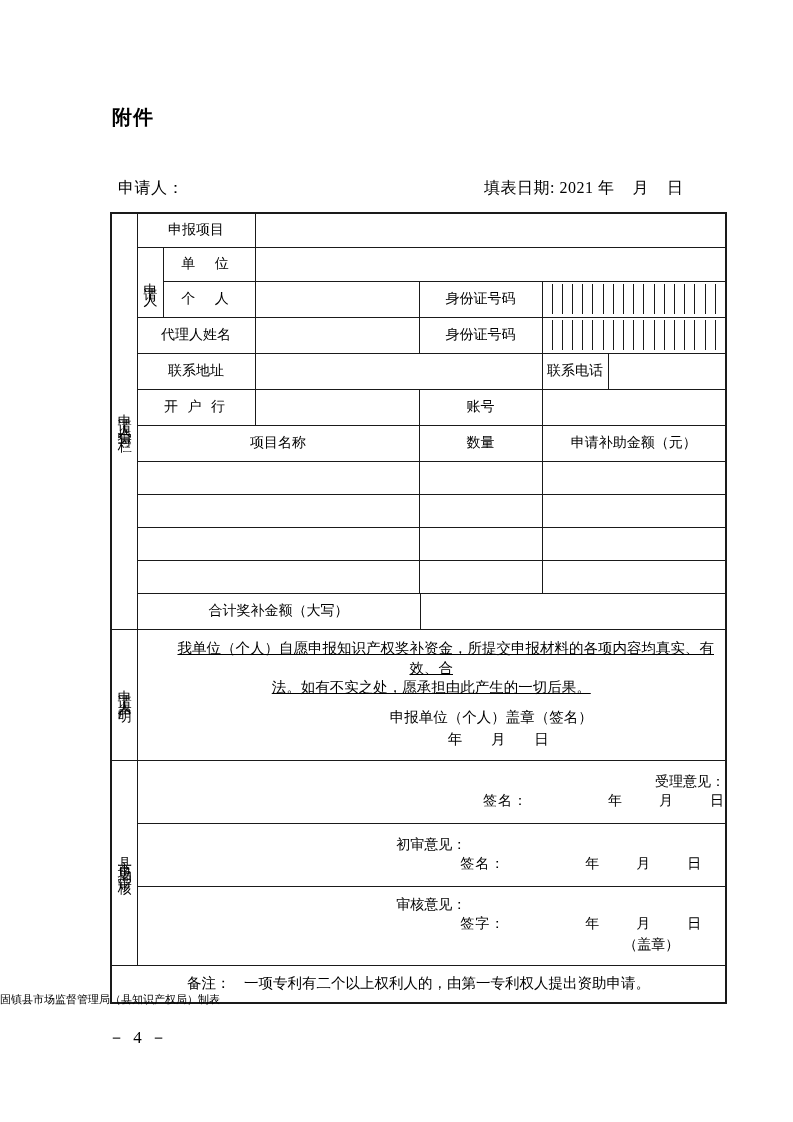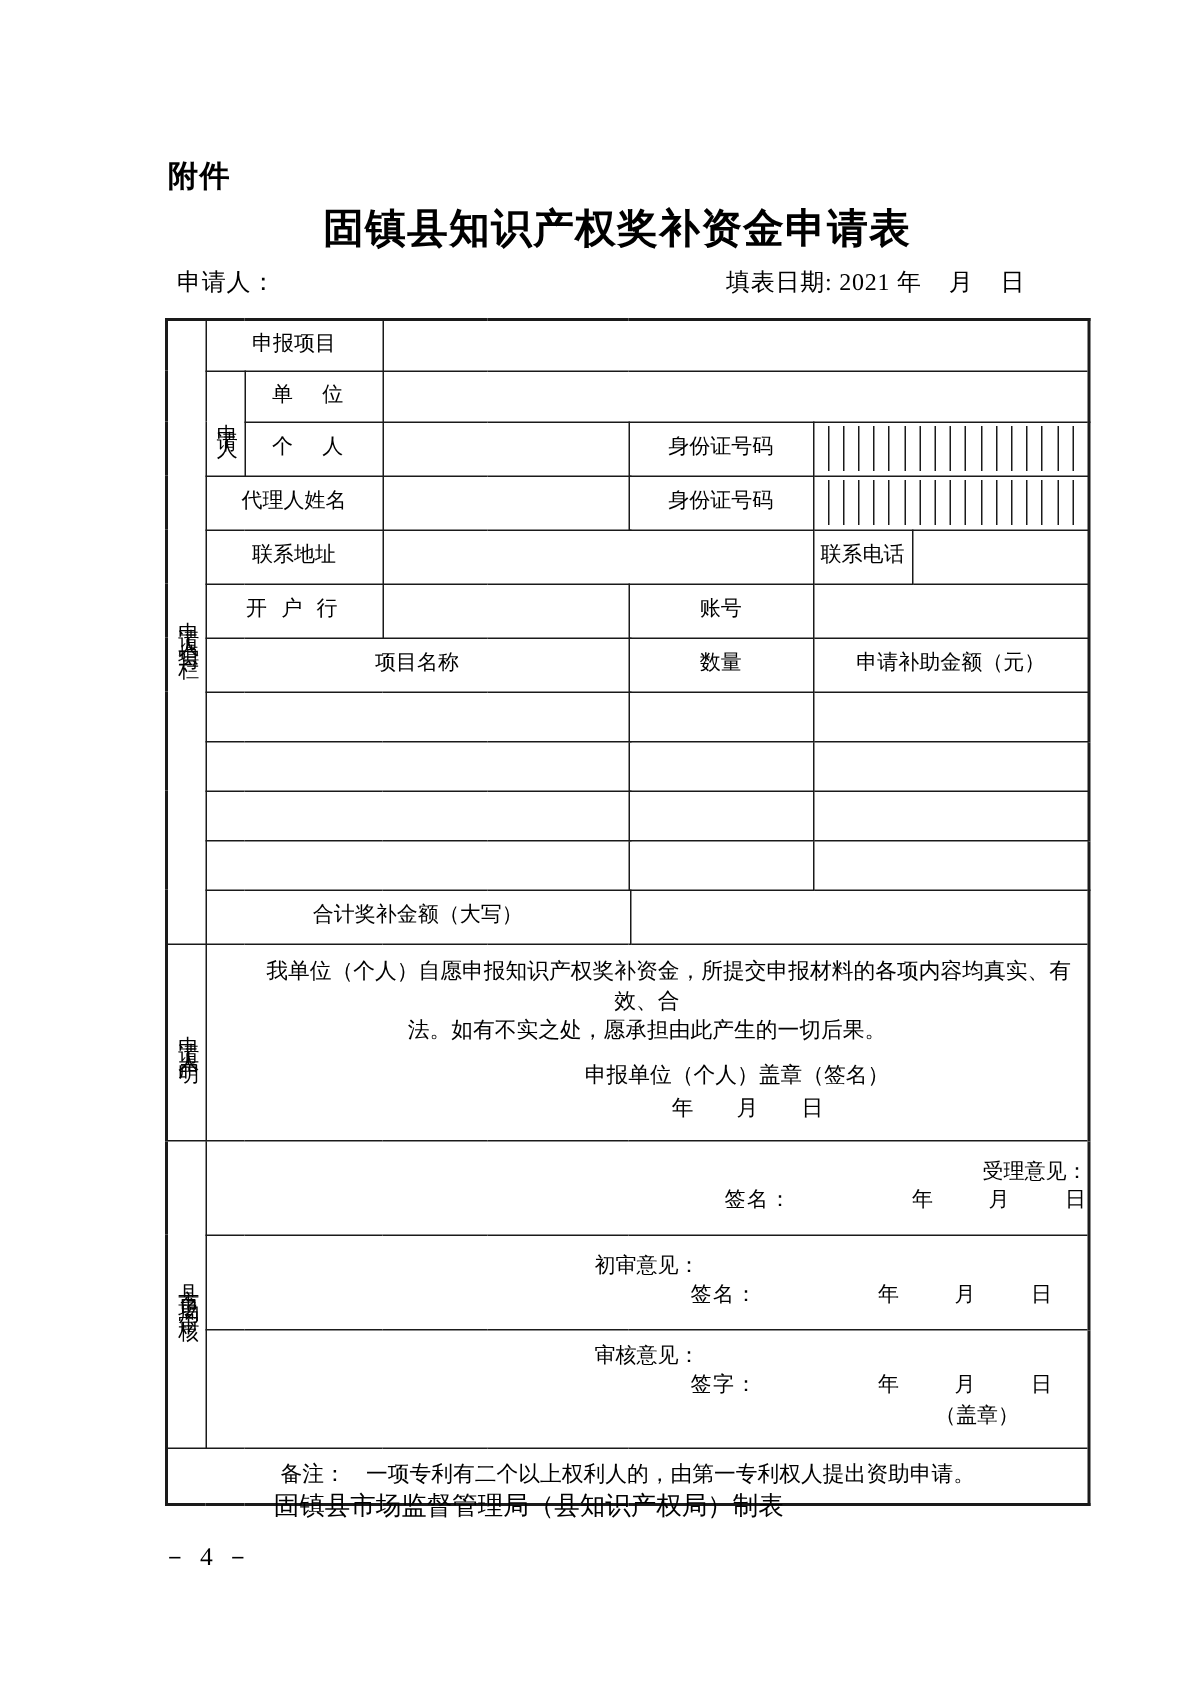--- a/index.html
+++ b/index.html
@@ -115,21 +115,21 @@
   .row-h-med { height: 36px; }
   .row-h-item { height: 33px; }
 
   
   .decl-body {
     text-align: left;
     padding: 10px 14px 6px 14px;
     font-size: 14.5px;
     line-height: 1.75;
   }
-  .decl-body p { margin: 0; }
+  .decl-body p { margin: 0; text-decoration: underline; }
   .decl-indent { text-indent: 2em; }
   .decl-sign {
     margin-top: 10px;
     text-align: center;
     padding-left: 120px;
     font-size: 14.5px;
   }
   .decl-ymd {
     text-align: center;
     padding-left: 135px;
@@ -164,42 +164,41 @@
     padding: 10px 14px;
     font-size: 14.5px;
   }
   .note-label { font-weight: normal; }
 
   .issuer {
     position: absolute;
     left: 0;
     top: 992px;
     width: 793px;
-    text-align: center;
+    text-align: left;
     padding-right: 88px;
     box-sizing: border-box;
-    font-size: 17px;
+    font-size: 11px;
   }
 
   .page-number {
     position: absolute;
     left: 108px;
     top: 1026px;
     font-size: 17px;
     letter-spacing: 2px;
     white-space: pre;
   }
 </style>
 </head>
 <body>
 
 <div class="page">
 
   <div class="attachment-label">附件</div>
-  <div class="doc-title">固镇县知识产权奖补资金申请表</div>
   <div class="applicant-line">申请人：</div>
   <div class="date-line">填表日期: 2021 年    月    日</div>
 
   <table class="form-table">
     <colgroup>
       <col style="width:26px">
       <col style="width:26px">
       <col style="width:92px">
       <col style="width:70px">
       <col style="width:94px">

